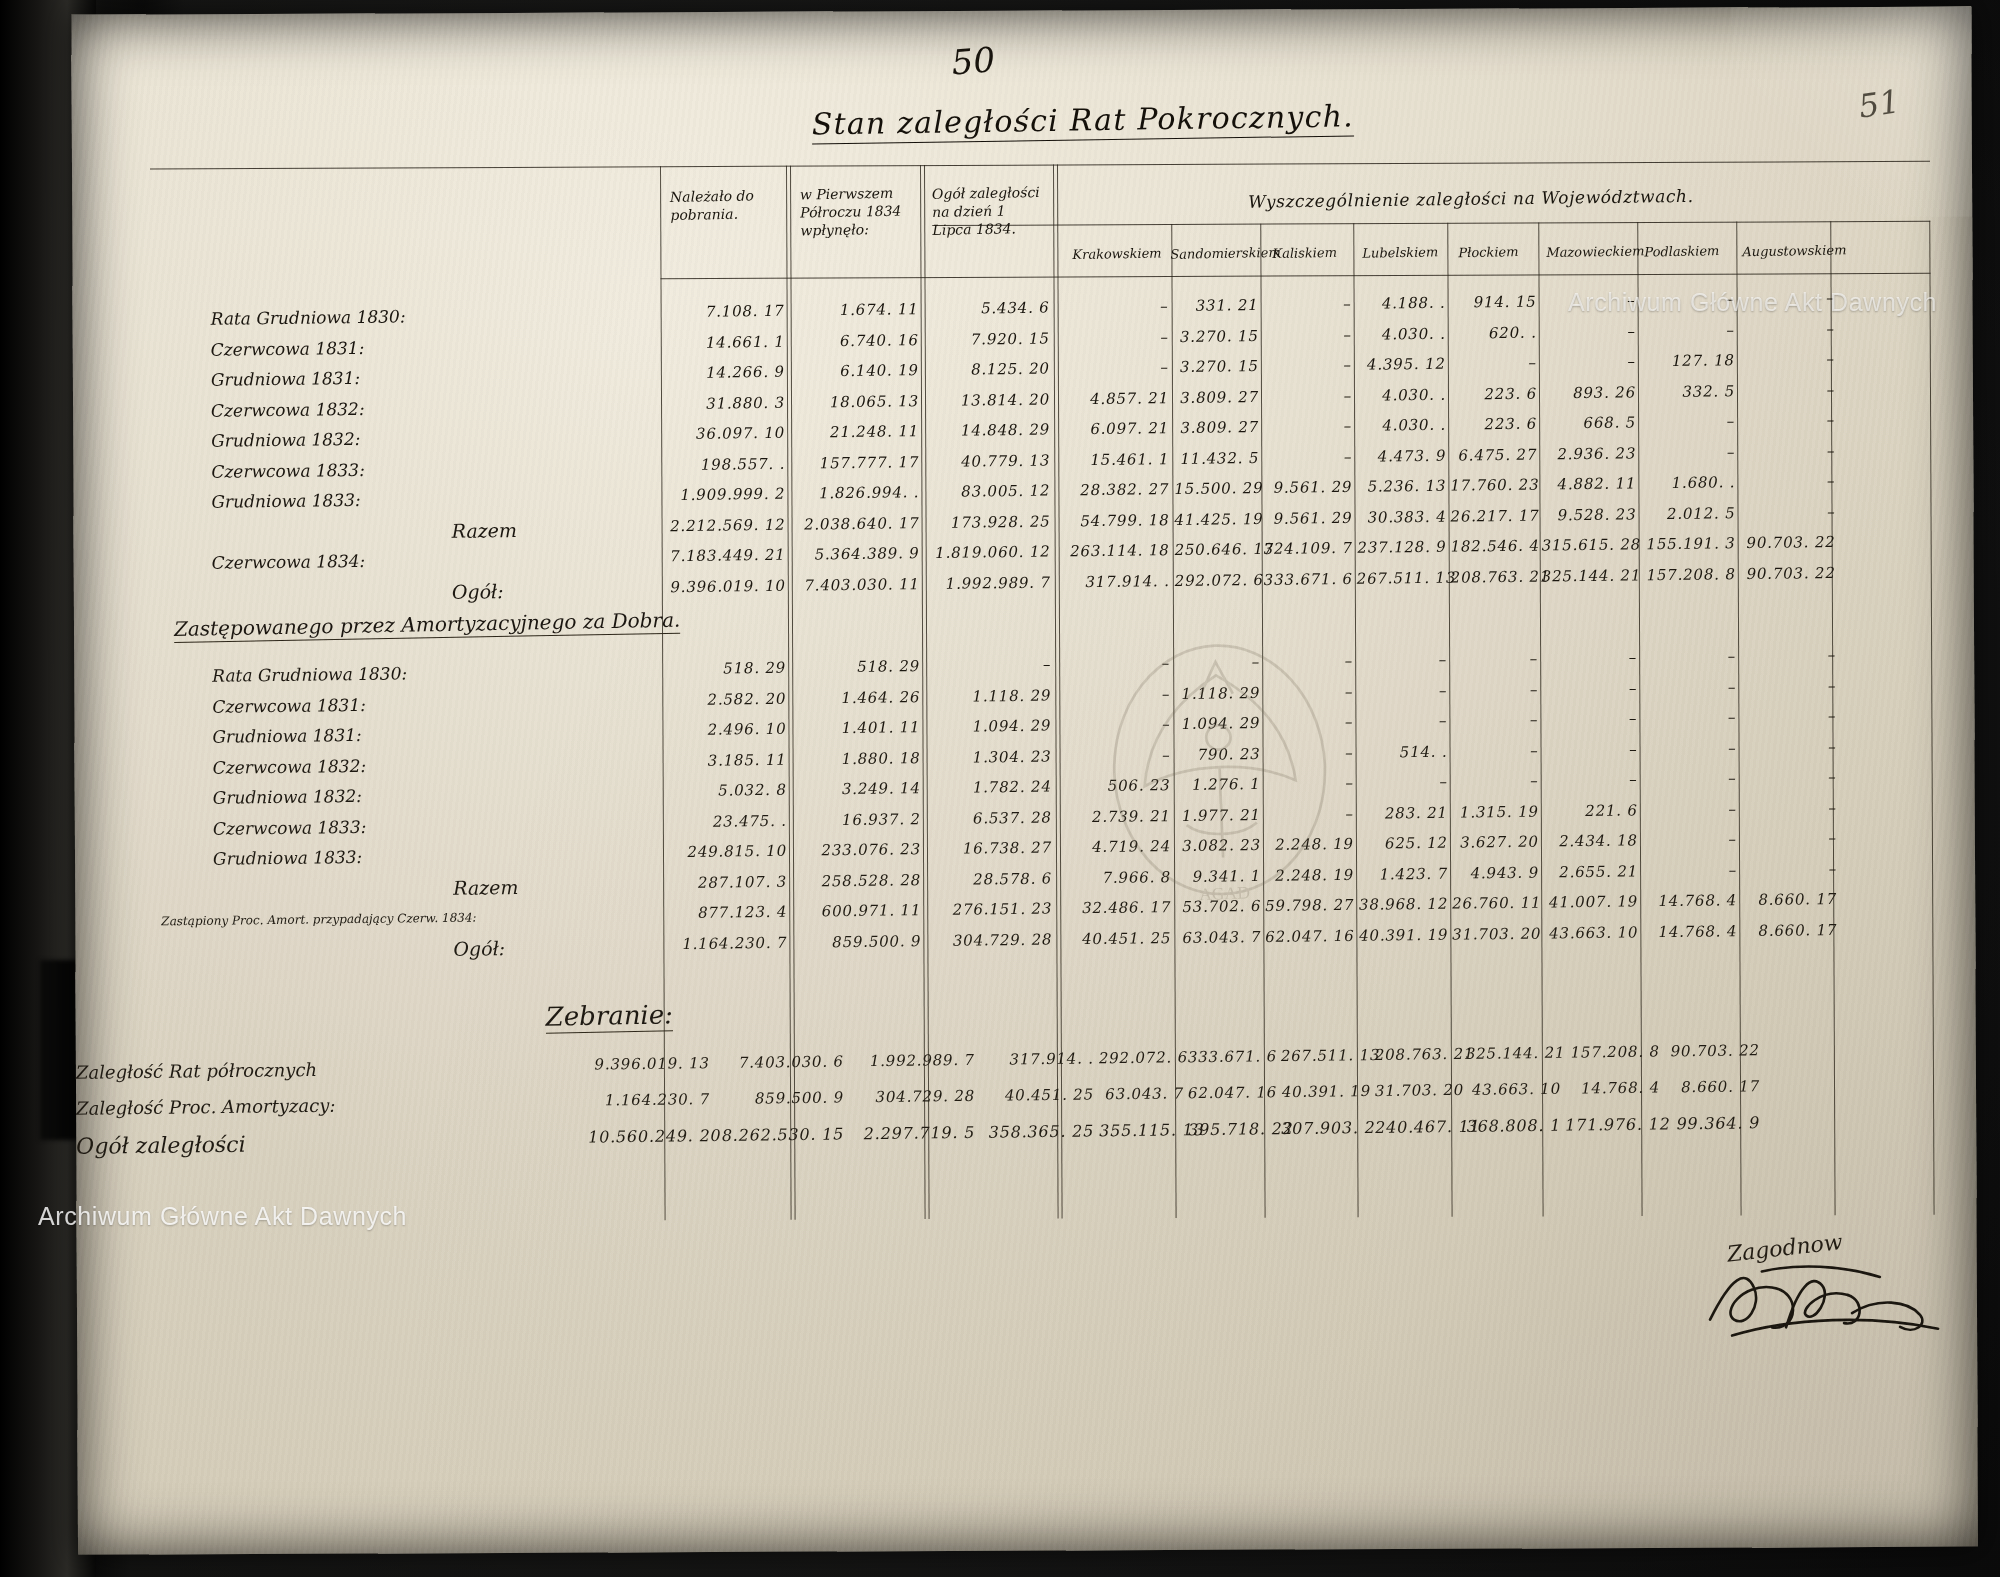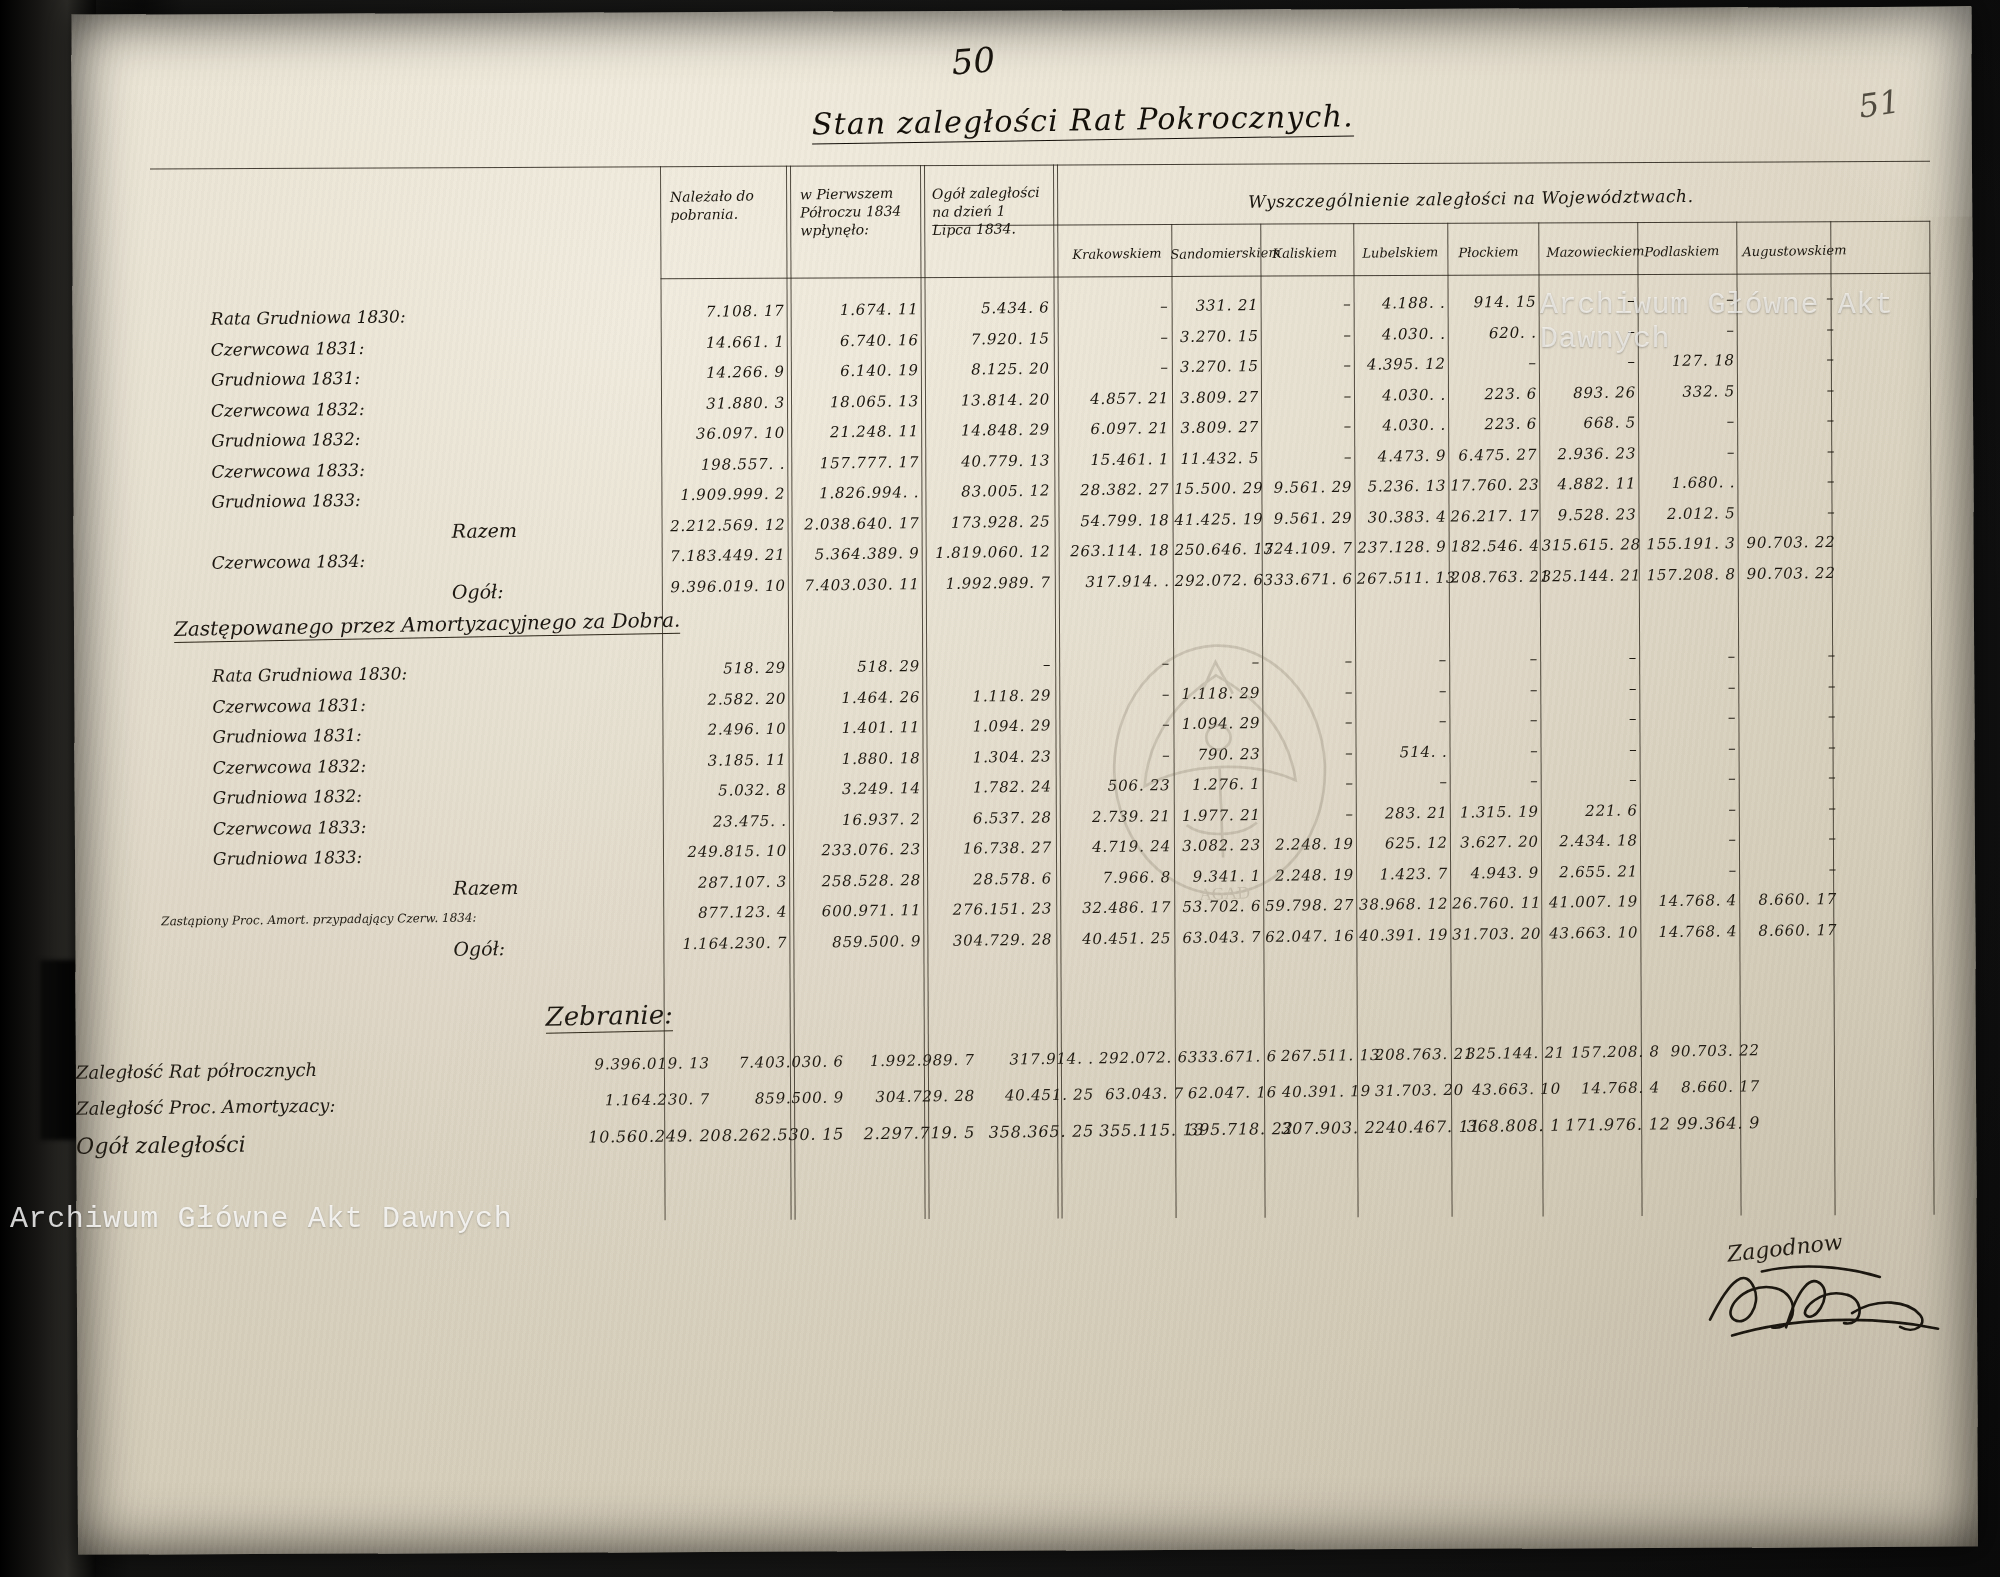--- a/index.html
+++ b/index.html
@@ -211,26 +211,27 @@
     left: 1010px; top: 610px;
     width: 270px; height: 300px;
     opacity: .22;
     pointer-events: none;
     transform: rotate(-2deg);
   }
 
   
   .wm {
     position: absolute;
-    font-family: Liberation Mono, monospace;
+    font-family: Liberation Sans, sans-serif;
     color: rgba(255,255,255,.62);
-    font-size: 30px;
+    font-size: 25px;
     letter-spacing: .6px;
     pointer-events: none;
     text-shadow: 0 1px 2px rgba(0,0,0,.25);
+    margin-left: 28px;
   }
   #wm-top { left: 1540px; top: 288px; }
   #wm-bottom { left: 10px; top: 1202px; color: rgba(255,255,255,.82); }
 
   
   #sig-text {
     position: absolute;
     left: 1650px; top: 1228px;
     font-family: "DejaVu Serif", serif;
     font-style: italic;

